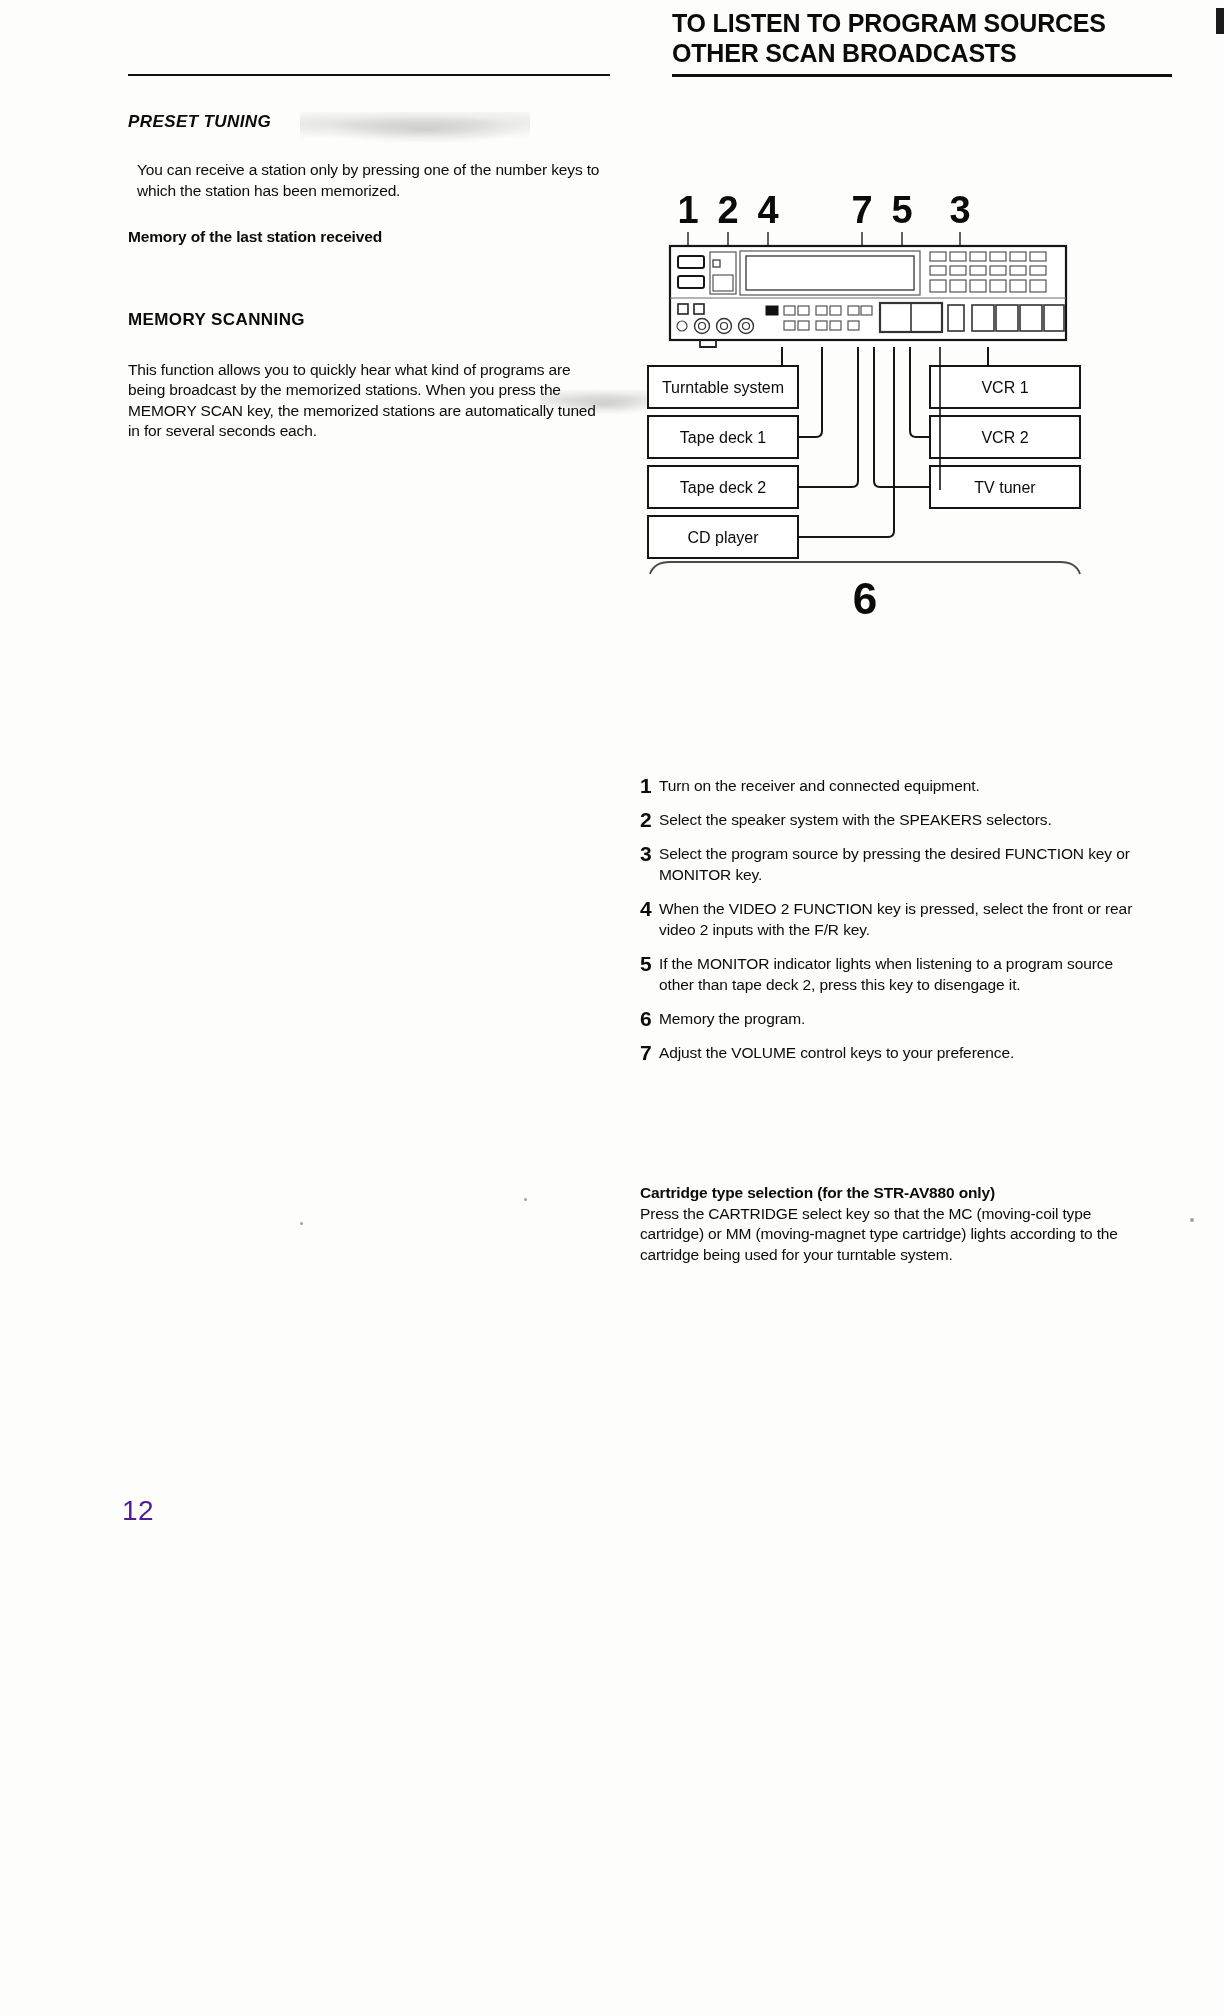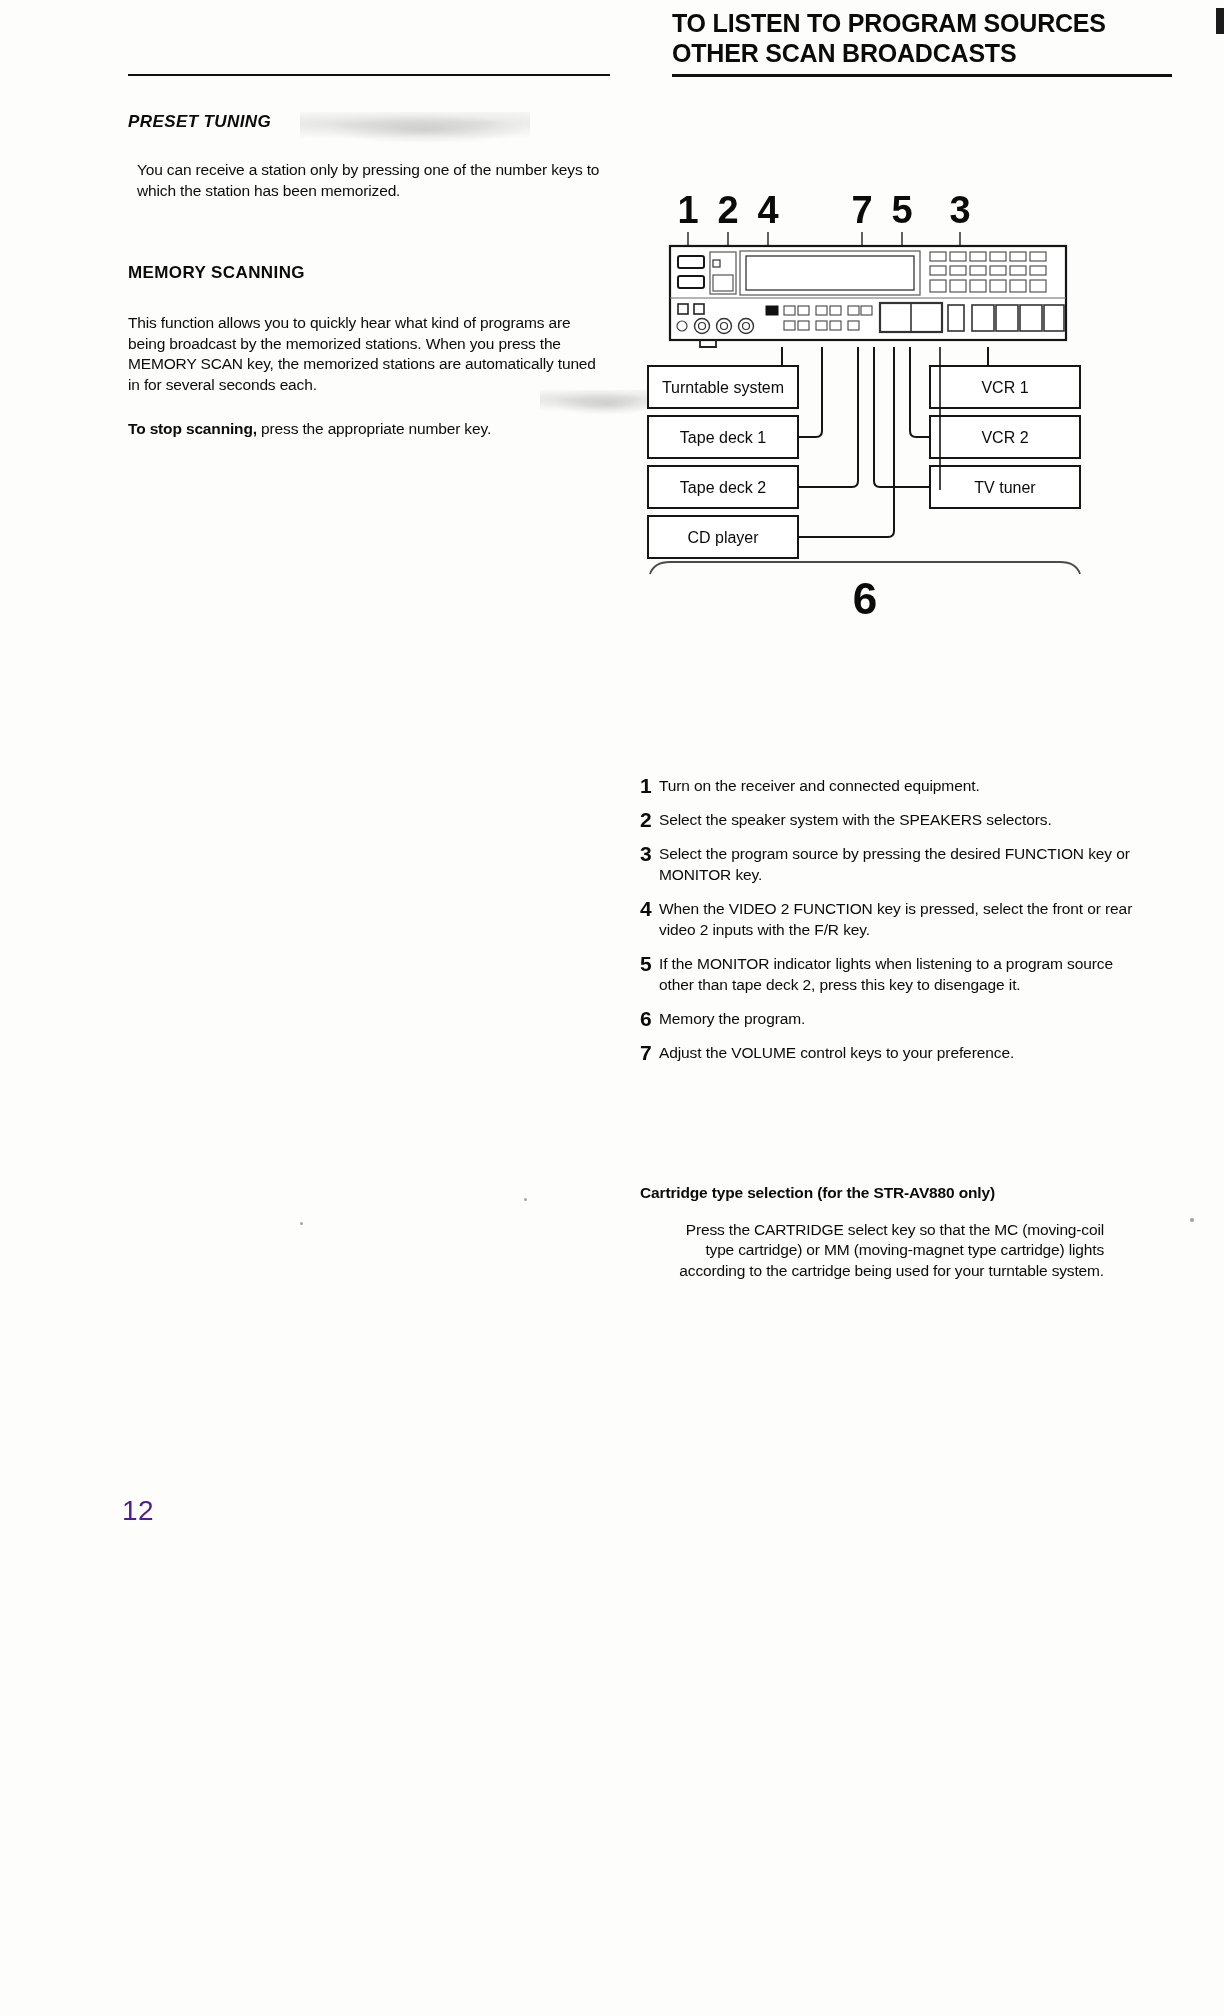--- a/index.html
+++ b/index.html
@@ -153,29 +153,27 @@
   <div class="col-rule"></div>
   <div class="smudge" style="left:300px;top:112px;width:230px;height:30px;"></div>
   <div class="smudge" style="left:540px;top:390px;width:120px;height:24px;"></div>
 
   <div class="left-col">
 
     <h2 class="sec-head" style="margin-top:52px;font-style:italic;">PRESET TUNING</h2>
 
     <p class="body-txt" style="margin-top:28px;margin-left:9px;">You can receive a station only by pressing one of the number keys to which the station has been memorized.</p>
 
+    <p class="body-txt bold" style="margin-top:26px;margin-bottom:0;">Memory of the last station received</p>
 
 
     <h2 class="sec-head" style="margin-top:62px;">MEMORY SCANNING</h2>
 
     <p class="body-txt" style="margin-top:30px;">This function allows you to quickly hear what kind of programs are being broadcast by the memorized stations. When you press the MEMORY SCAN key, the memorized stations are automatically tuned in for several seconds each.</p>
 
-    <p class="body-txt" style="margin-top:24px;">
-      <span class="bold">To stop scanning,</span><span> press the appropriate number key.</span>
-    </p>
   </div>
 
   <div class="page-title">
     <div>TO LISTEN TO PROGRAM SOURCES</div>
     <div>OTHER SCAN BROADCASTS</div>
   </div>
   <div class="title-rule"></div>
 
 
   <div class="diagram">
@@ -348,18 +346,18 @@
       <span class="step-txt">Memory the program.</span>
     </div>
     <div class="step">
       <span class="step-num">7</span>
       <span class="step-txt">Adjust the VOLUME control keys to your preference.</span>
     </div>
   </div>
 
   <div class="cartridge">
     <p class="body-txt bold" style="margin:0;">Cartridge type selection (for the STR-AV880 only)</p>
-    <p class="body-txt" style="margin:16px;text-align:right;">Press the CARTRIDGE select key so that the MC (moving-coil type cartridge) or MM (moving-magnet type cartridge) lights according to the cartridge being used for your turntable system.</p>
+    <p class="body-txt" style="margin:0;">Press the CARTRIDGE select key so that the MC (moving-coil type cartridge) or MM (moving-magnet type cartridge) lights according to the cartridge being used for your turntable system.</p>
   </div>
 
   <div class="page-num">12</div>
 
 </div>
 
 </body></html>

